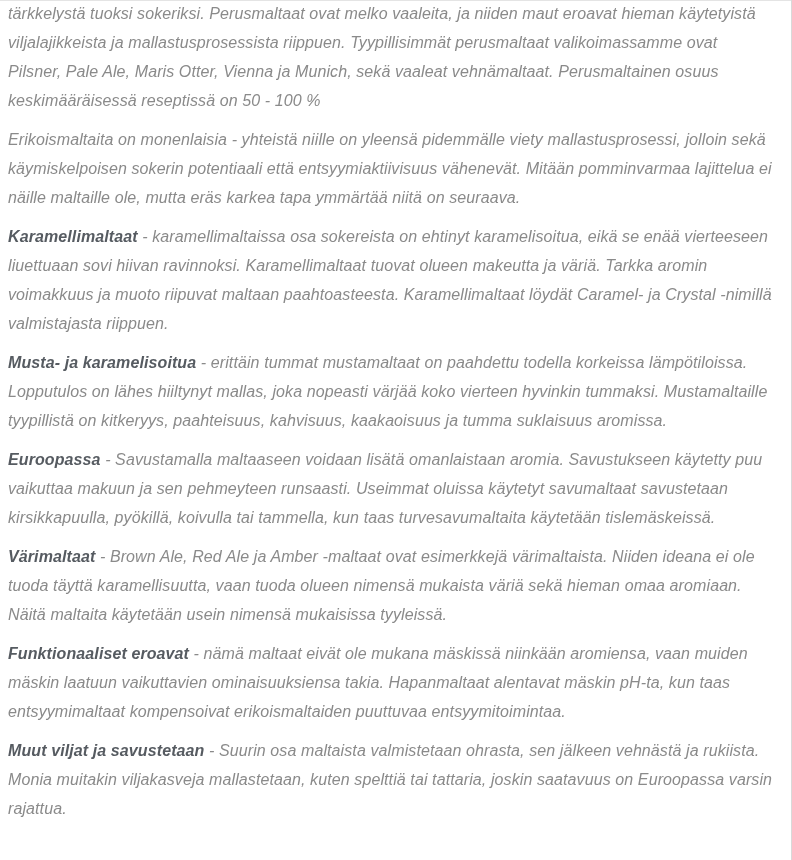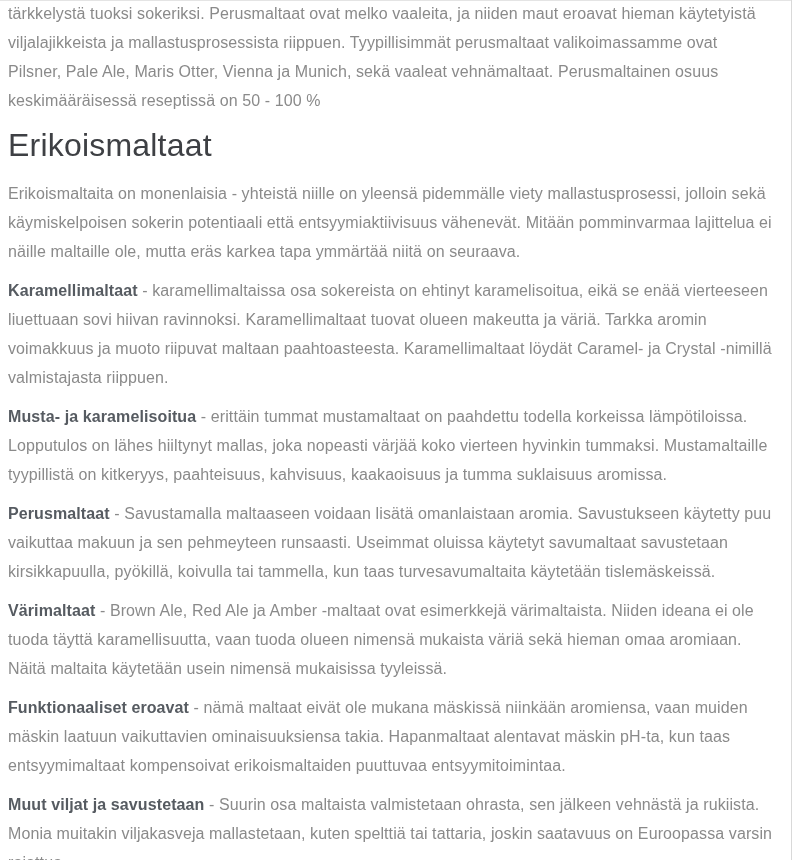--- a/index.html
+++ b/index.html
@@ -34,20 +34,21 @@
     position: relative;
     padding: 0 19px 0 8px;
   }
   p.body-text {
     margin: 0 0 10px 0;
     font-size: 16px;
     line-height: 29px;
     letter-spacing: 0.1px;
     color: #8a8a8a;
     font-weight: 400;
+    font-style: italic;
   }
   p.intro {
     margin-top: -1px;
   }
   h2.section-heading {
     margin: 5px 0 14px 0;
     font-size: 32px;
     line-height: 40px;
     font-weight: 400;
     color: #3e4044;
@@ -63,36 +64,35 @@
 <body>
 
 <div class="page">
   <div class="top-hairline"></div>
   <div class="right-hairline"></div>
 
   <div class="content">
 
     <p class="body-text intro">tärkkelystä tuoksi sokeriksi. Perusmaltaat ovat melko vaaleita, ja niiden maut eroavat hieman käytetyistä viljalajikkeista ja mallastusprosessista riippuen. Tyypillisimmät perusmaltaat valikoimassamme ovat Pilsner, Pale Ale, Maris Otter, Vienna ja Munich, sekä vaaleat vehnämaltaat. Perusmaltainen osuus keskimääräisessä reseptissä on 50 - 100 %</p>
 
-    <h2 class="section-heading">Erikoismaltaat</h2>
 
     <p class="body-text">Erikoismaltaita on monenlaisia - yhteistä niille on yleensä pidemmälle viety mallastusprosessi, jolloin sekä käymiskelpoisen sokerin potentiaali että entsyymiaktiivisuus vähenevät. Mitään pomminvarmaa lajittelua ei näille maltaille ole, mutta eräs karkea tapa ymmärtää niitä on seuraava.</p>
 
     <p class="body-text">
       <span class="term">Karamellimaltaat</span>
       <span>- karamellimaltaissa osa sokereista on ehtinyt karamelisoitua, eikä se enää vierteeseen liuettuaan sovi hiivan ravinnoksi. Karamellimaltaat tuovat olueen makeutta ja väriä. Tarkka aromin voimakkuus ja muoto riipuvat maltaan paahtoasteesta. Karamellimaltaat löydät Caramel- ja Crystal -nimillä valmistajasta riippuen.</span>
     </p>
 
     <p class="body-text">
       <span class="term">Musta- ja karamelisoitua</span>
       <span>- erittäin tummat mustamaltaat on paahdettu todella korkeissa lämpötiloissa. Lopputulos on lähes hiiltynyt mallas, joka nopeasti värjää koko vierteen hyvinkin tummaksi. Mustamaltaille tyypillistä on kitkeryys, paahteisuus, kahvisuus, kaakaoisuus ja tumma suklaisuus aromissa.</span>
     </p>
 
     <p class="body-text">
-      <span class="term">Perusmaltaat</span>
+      <span class="term">Euroopassa</span>
       <span>- Savustamalla maltaaseen voidaan lisätä omanlaistaan aromia. Savustukseen käytetty puu vaikuttaa makuun ja sen pehmeyteen runsaasti. Useimmat oluissa käytetyt savumaltaat savustetaan kirsikkapuulla, pyökillä, koivulla tai tammella, kun taas turvesavumaltaita käytetään tislemäskeissä.</span>
     </p>
 
     <p class="body-text">
       <span class="term">Värimaltaat</span>
       <span>- Brown Ale, Red Ale ja Amber -maltaat ovat esimerkkejä värimaltaista. Niiden ideana ei ole tuoda täyttä karamellisuutta, vaan tuoda olueen nimensä mukaista väriä sekä hieman omaa aromiaan. Näitä maltaita käytetään usein nimensä mukaisissa tyyleissä.</span>
     </p>
 
     <p class="body-text">
       <span class="term">Funktionaaliset eroavat</span>

